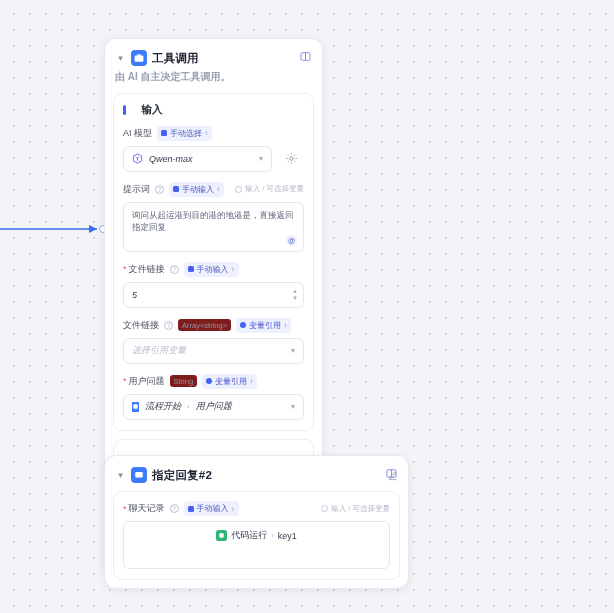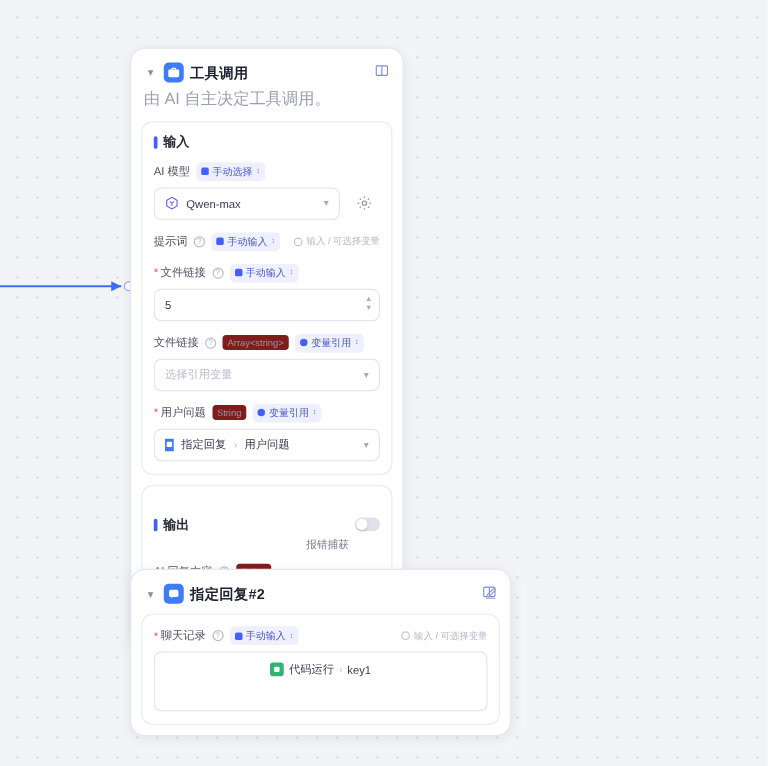--- a/index.html
+++ b/index.html
@@ -42,35 +42,35 @@
   .node-title {
     font-size: 11.5px; font-weight: bold; color: #1c2030;
     letter-spacing: .2px;
   }
   .head-right {
     position: absolute; top: 12px; right: 11px;
     display: flex; align-items: center; gap: 7px;
   }
   .mini-btn { color: #9aa0b4; cursor: pointer; display: flex; }
   .node-desc {
-    font-size: 13px; color: #9ba1b2; line-height: 1.45;
-    margin-top: 4px; padding-right: 18px;
+    font-size: 10px; color: #9ba1b2; line-height: 1.45;
+    margin-top: 4px; padding-right: 18px; font-weight: bold;
   }
   .desc-edit { position: absolute; right: 10px; bottom: 6px; color: #9aa0b4; cursor: pointer; }
 
   
   .body-card {
     margin: 0 8px 8px 8px;
     border: 1px solid #ebedf3;
     border-radius: 9px;
     padding: 9px 9px 10px 9px;
     background: #fff;
   }
   .sec-title {
-    display: flex; align-items: center; gap: 5px;
+    display: flex; align-items: center; gap: 16px;
     font-size: 10.5px; font-weight: bold; color: #272b3a;
     margin-bottom: 9px;
   }
   .sec-bar { width: 2.5px; height: 10px; background: #4560f5; border-radius: 2px; }
   .sec-head { display: flex; align-items: center; justify-content: space-between; margin-bottom: 9px; }
   .sec-head .sec-title { margin-bottom: 0; }
 
   
   .flabel {
     display: flex; align-items: center; gap: 5px;
@@ -99,21 +99,21 @@
   }
   .hint .ci { width: 7px; height: 7px; border: 1px solid #c2c6d4; border-radius: 50%; }
 
   
   .ctrl {
     height: 26px; border: 1px solid #e5e7ef; border-radius: 6px;
     background: #fff; display: flex; align-items: center;
     padding: 0 8px; gap: 6px; font-size: 9px; color: #343murk;
     cursor: pointer;
   }
-  .ctrl { color: #343a4d; }
+  .ctrl { color: #343a4d; font-style: italic; }
   .ctrl .chev { margin-left: auto; color: #a6abbb; font-size: 8px; }
   .ph { color: #b7bcca; }
   .row-ctrl { display: flex; align-items: center; gap: 6px; }
   .gear {
     width: 26px; height: 26px; flex: 0 0 26px;
     display: flex; align-items: center; justify-content: center;
     color: #8a90a2; cursor: pointer;
   }
   .ta {
     border: 1px solid #e5e7ef; border-radius: 6px; background: #fff;
@@ -258,20 +258,24 @@
           <span class="mode">
             <span class="sq"></span>
             <span>手动输入</span>
             <span class="ar">↕</span>
           </span>
           <span class="hint">
             <span class="ci"></span>
             <span>输入 / 可选择变量</span>
           </span>
         </div>
+        <div class="ta">
+          <span>询问从起运港到目的港的地港是，直接返回指定回复</span>
+          <span class="ta-badge">@</span>
+        </div>
       </div>
 
       <div style="margin-bottom:10px;">
         <div class="flabel">
           <span class="req">*</span>
           <span class="lbl">文件链接</span>
           <span class="qmark">?</span>
           <span class="mode">
             <span class="sq"></span>
             <span>手动输入</span>
@@ -316,21 +320,21 @@
             <span>变量引用</span>
             <span class="ar">↕</span>
           </span>
         </div>
         <div class="ctrl">
           <span class="ico" style="background:#3d7bfb;">
             <svg width="7" height="7" viewBox="0 0 16 16" fill="#fff">
                 <rect x="3" y="3" width="10" height="10" rx="2"></rect>
               </svg>
           </span>
-          <span>指定回复</span>
+          <span>流程开始</span>
           <span class="sep">›</span>
           <span>用户问题</span>
           <span class="chev">▾</span>
         </div>
       </div>
     </div>
 
     <div class="body-card">
       <div class="sec-head">
         <div class="sec-title">

